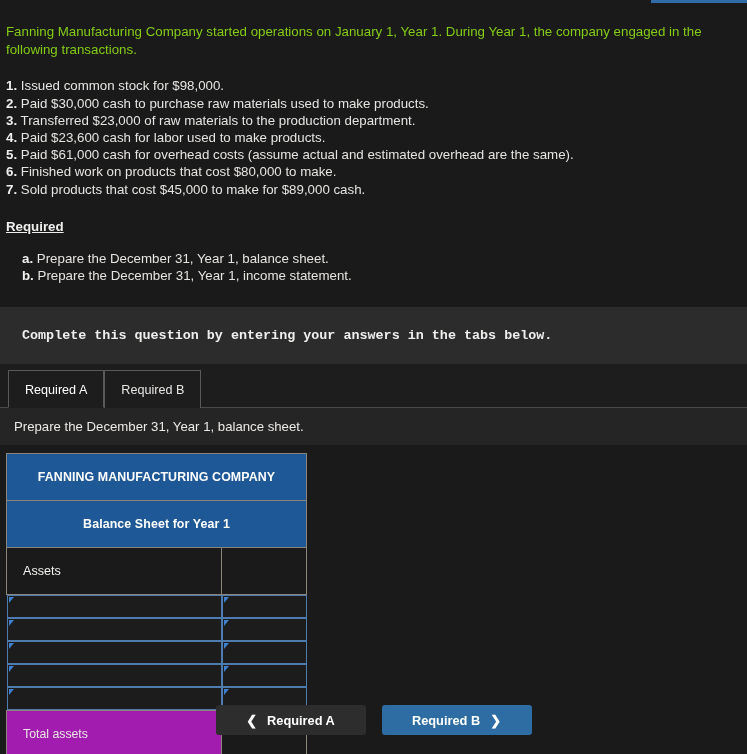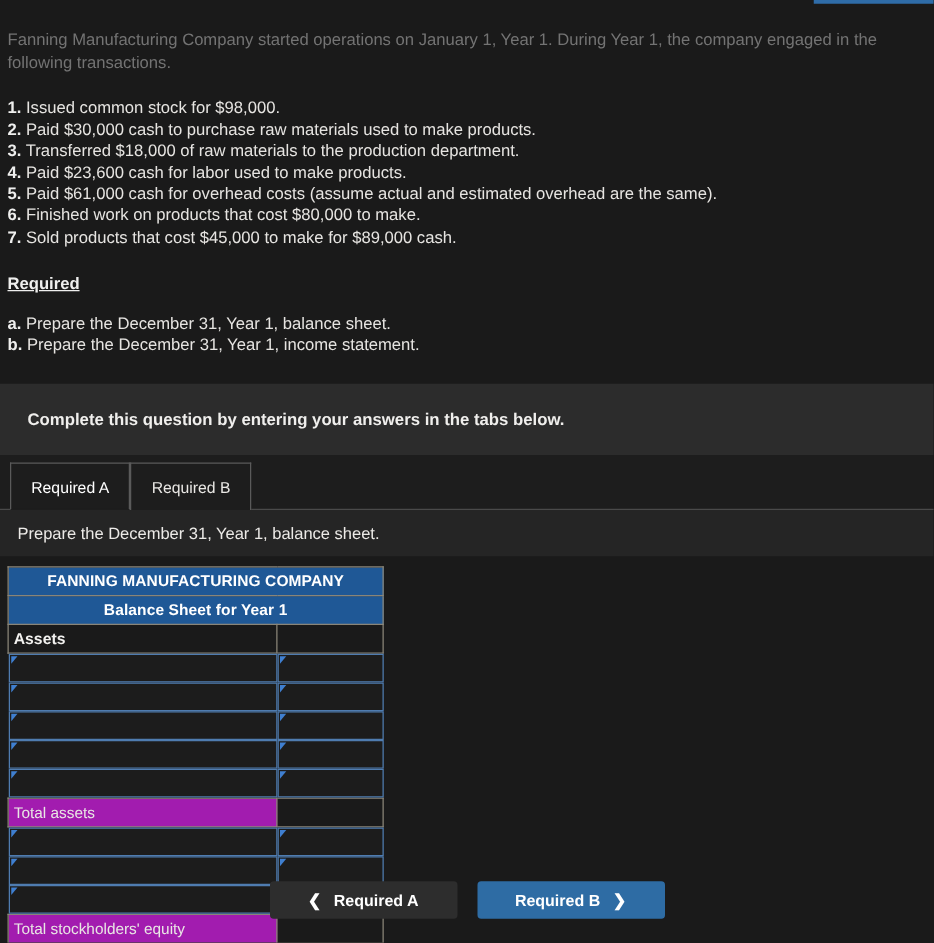--- a/index.html
+++ b/index.html
@@ -29,21 +29,21 @@
   }
 
   .page {
     padding: 0;
   }
 
   .intro {
     padding: 10px 10px 0 6px;
     font-size: 13.3px;
     line-height: 18px;
-    color: #737373;
+    color: #84cc16;
   }
 
   .txn-list {
     margin: 18px 0 0 0;
     padding: 0 0 0 6px;
     list-style: none;
     font-size: 13.3px;
     line-height: 17.2px;
   }
   .txn-list li {
@@ -62,30 +62,31 @@
     color: #efefee;
     text-decoration: underline;
   }
   .req-list {
     margin: 16px 0 0 0;
     padding: 0 0 0 6px;
     list-style: none;
     font-size: 13.3px;
     line-height: 17.2px;
   }
-  .req-list li { color: #e6e4e1; }
+  .req-list li { color: #e6e4e1; margin-left: 16px; }
   .req-letter { font-weight: bold; color: #efefee; }
 
   .instruction-banner {
     margin-top: 23px;
     background: #2c2c2c;
     padding: 21px 0 21px 22px;
     font-weight: bold;
     font-size: 13.4px;
     color: #f0efed;
+    font-family: Liberation Mono, monospace;
   }
 
   .tabbar {
     display: flex;
     align-items: flex-end;
     background: #1d1d1d;
     padding-left: 8px;
     height: 44px;
     border-bottom: 1px solid #4a4a4a;
   }
@@ -120,38 +121,38 @@
   }
 
   table.bsheet {
     border-collapse: collapse;
     width: 300px;
     table-layout: fixed;
     font-size: 12.3px;
   }
   table.bsheet td {
     border: 1px solid #8a8578;
-    padding: 4px;
+    padding: 16px;
     height: 21px;
     vertical-align: middle;
   }
   .col-label { width: 215px; }
   .col-amt   { width: 85px; }
 
   td.title-cell {
     background: #1f5896;
     color: #ffffff;
     font-weight: bold;
     text-align: center;
     font-size: 12.4px;
     height: 22px;
     letter-spacing: .1px;
   }
   td.section-cell {
-    font-weight: bold;
+    font-weight: normal;
     color: #f2f1ef;
     padding-left: 5px;
     background: #1a1a1a;
     font-size: 12.6px;
     height: 22px;
   }
   td.total-cell {
     color: #e9e7e4;
     padding-left: 5px;
     background: #a21caf;
@@ -218,21 +219,21 @@
 
 <div class="top-strip"></div>
 
 <div class="page">
 
   <p class="intro">Fanning Manufacturing Company started operations on January 1, Year 1. During Year 1, the company engaged in the following transactions.</p>
 
   <ul class="txn-list">
     <li><span class="txn-num">1.</span> <span>Issued common stock for $98,000.</span></li>
     <li><span class="txn-num">2.</span> <span>Paid $30,000 cash to purchase raw materials used to make products.</span></li>
-    <li><span class="txn-num">3.</span> <span>Transferred $18,000 of raw materials to the production department.</span></li>
+    <li><span class="txn-num">3.</span> <span>Transferred $23,000 of raw materials to the production department.</span></li>
     <li><span class="txn-num">4.</span> <span>Paid $23,600 cash for labor used to make products.</span></li>
     <li><span class="txn-num">5.</span> <span>Paid $61,000 cash for overhead costs (assume actual and estimated overhead are the same).</span></li>
     <li><span class="txn-num">6.</span> <span>Finished work on products that cost $80,000 to make.</span></li>
     <li><span class="txn-num">7.</span> <span>Sold products that cost $45,000 to make for $89,000 cash.</span></li>
   </ul>
 
   <div class="required-head">Required</div>
 
   <ul class="req-list">
     <li><span class="req-letter">a.</span> <span>Prepare the December 31, Year 1, balance sheet.</span></li>

